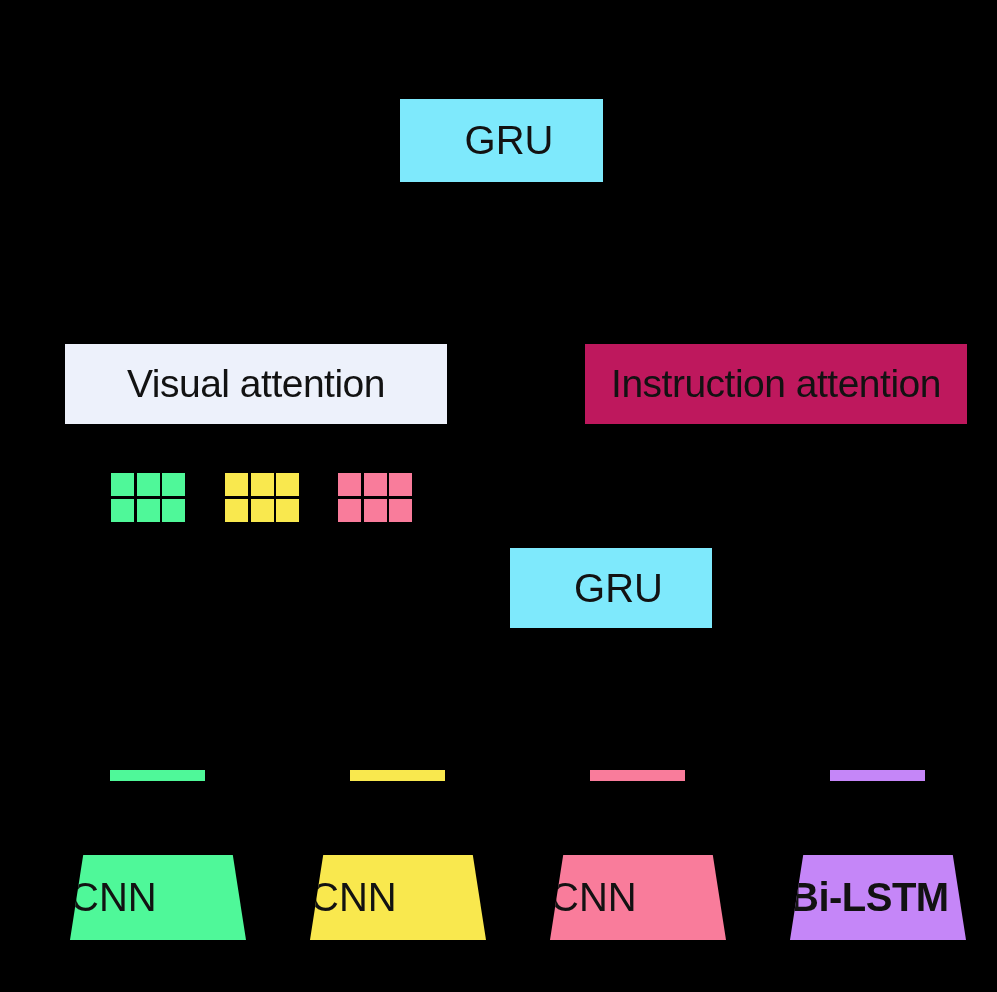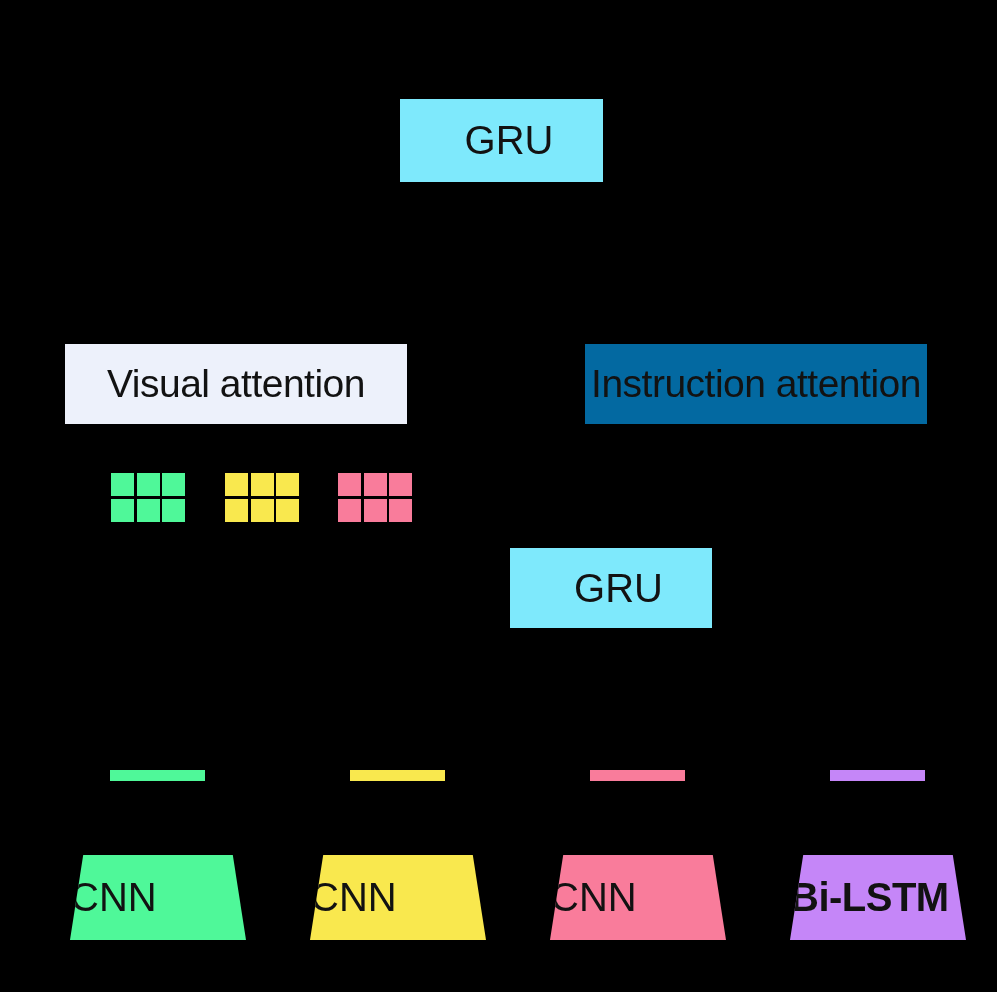--- a/index.html
+++ b/index.html
@@ -24,21 +24,21 @@
     letter-spacing: 0px;
     padding-left: 15px;
   }
   .gru-top  { left: 400px; top: 99px;  width: 188px; height: 83px; }
   .gru-mid  { left: 510px; top: 548px; width: 187px; height: 80px; }
   .attention-box {
     font-size: 39px;
     letter-spacing: -0.5px;
     top: 344px;
     height: 80px;
-    width: 342px;
+    width: 382px;
   }
   .attention-visual      { left: 65px; }
   .attention-instruction { left: 585px; }
   .fgrid {
     position: absolute;
     top: 473px;
     display: grid;
     grid-template-columns: repeat(3, 23px);
     grid-auto-rows: 23px;
     gap: 2.5px;
@@ -80,21 +80,21 @@
 </style>
 </head>
 <body>
 
 <div class="canvas">
 
   <div class="box gru-box gru-top" style="background: rgb(126, 233, 252);">GRU</div>
 
   <div class="box attention-box attention-visual" style="background: rgb(237, 241, 251);">Visual attention</div>
 
-  <div class="box attention-box attention-instruction" style="background: #0369a1;">Instruction attention</div>
+  <div class="box attention-box attention-instruction" style="background: #be185d;">Instruction attention</div>
 
   <div class="fgrid fgrid-0" style="--cell: #4FF899;">
     <i class="cell"></i>
     <i class="cell"></i>
     <i class="cell"></i>
     <i class="cell"></i>
     <i class="cell"></i>
     <i class="cell"></i>
   </div>
 

